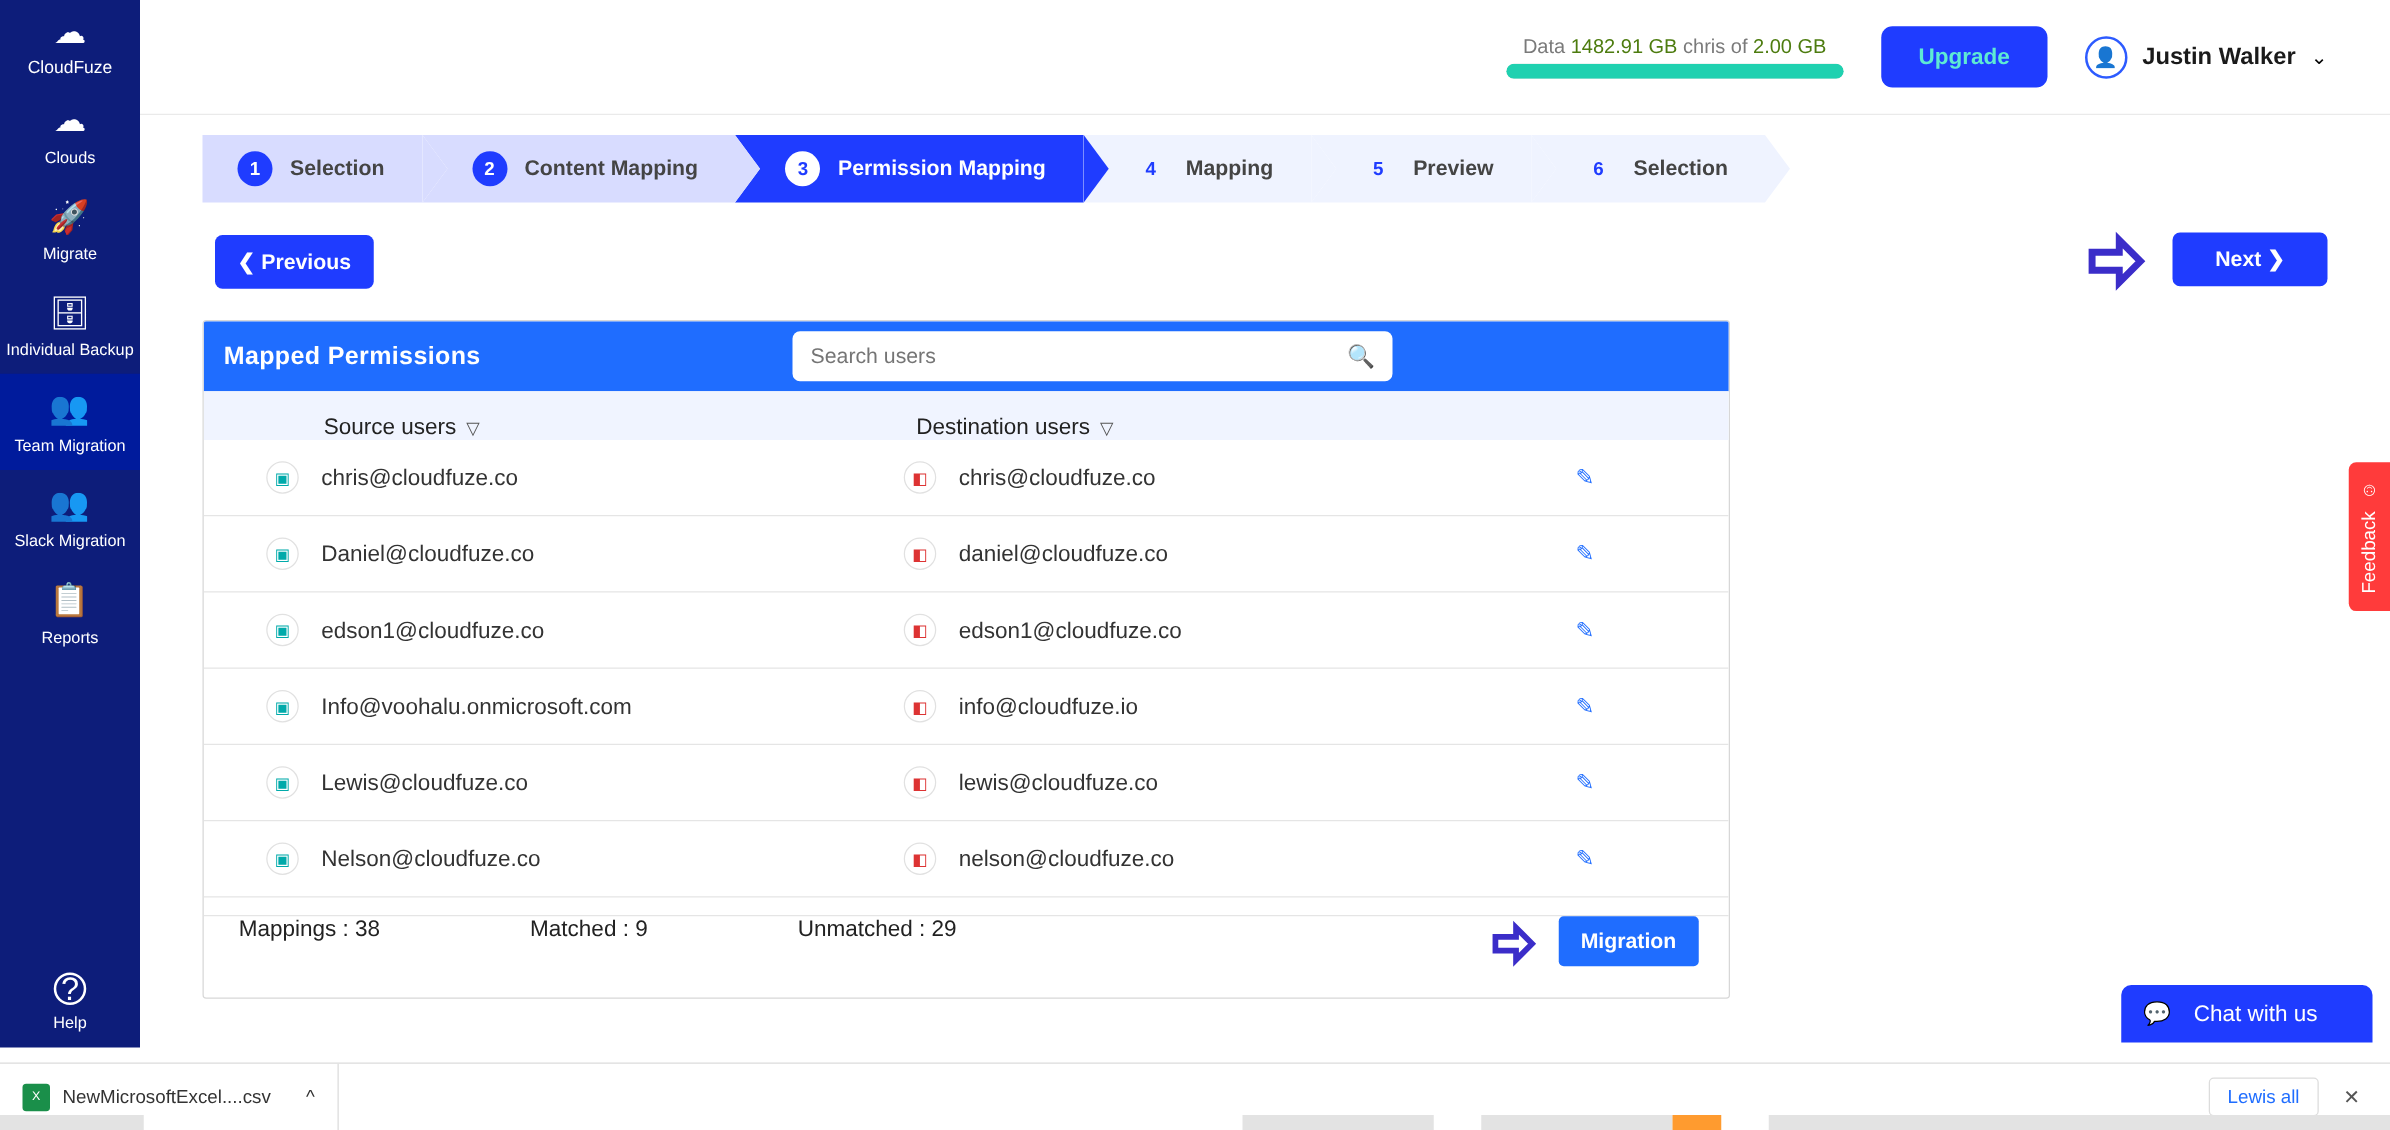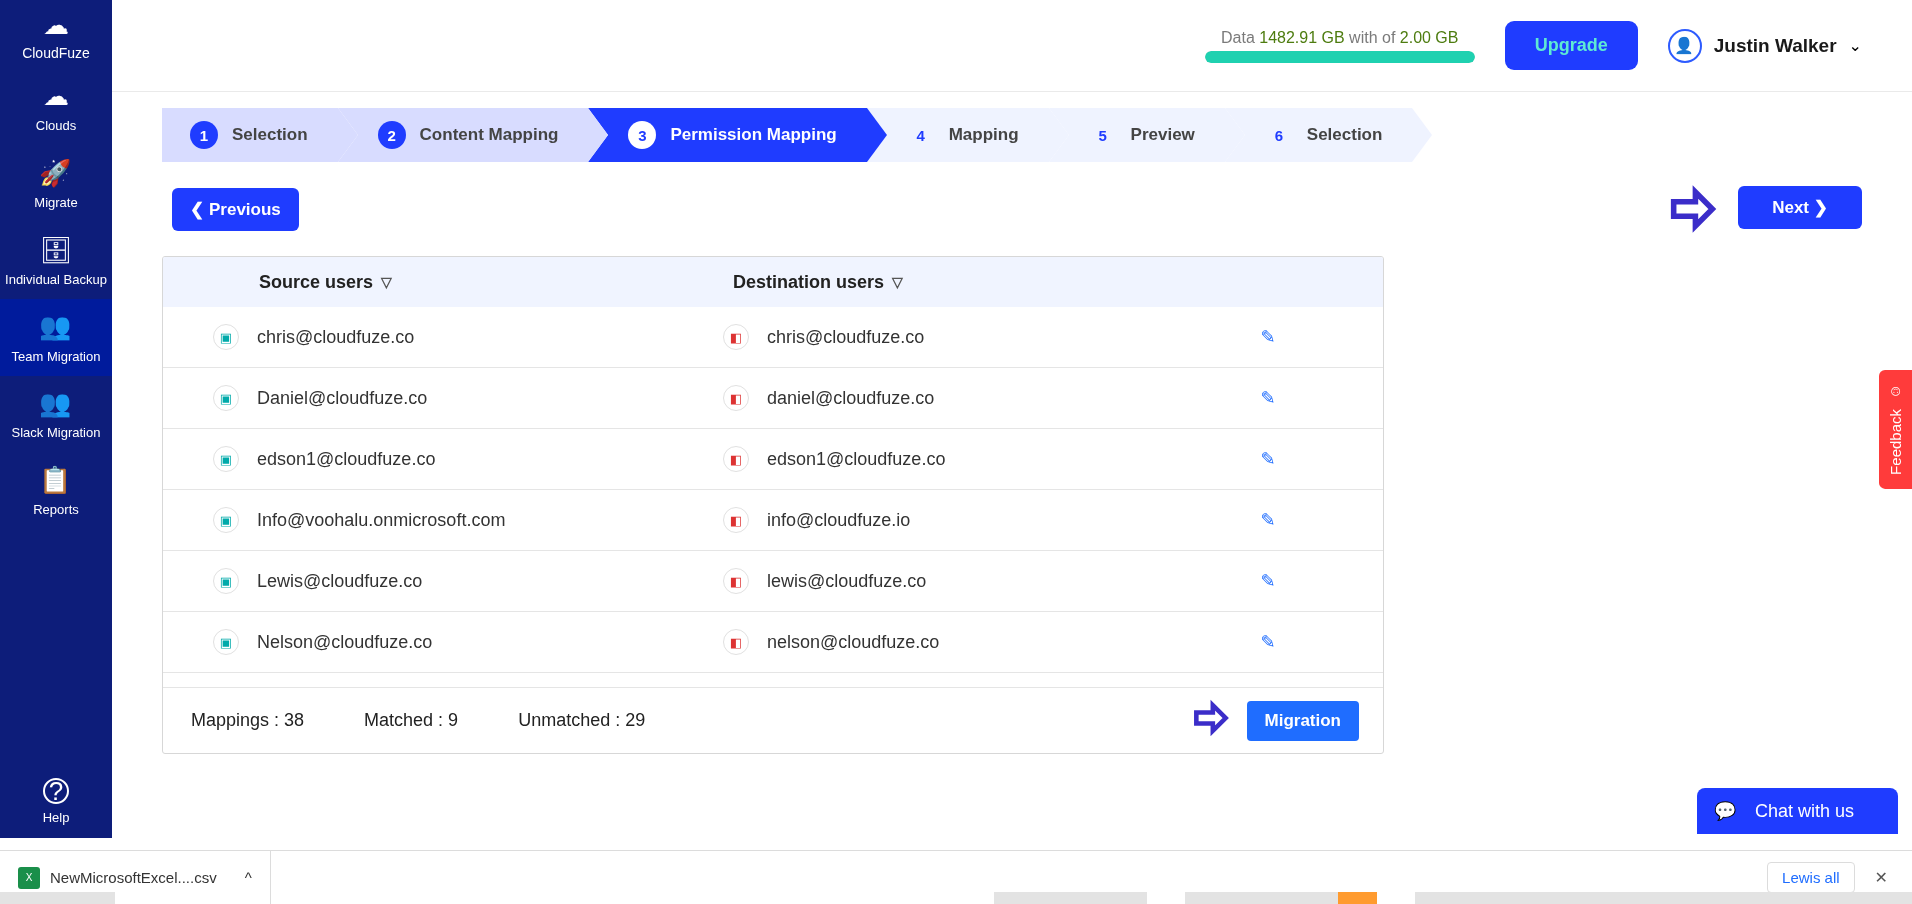--- a/index.html
+++ b/index.html
@@ -39,34 +39,34 @@
 .btn-prev{background:#1f3cff;color:#fff;border:none;border-radius:6px;padding:11px 18px;font-size:17px;font-weight:600;cursor:pointer}
 .btn-next{background:#1f3cff;color:#fff;border:none;border-radius:6px;padding:11px 34px;font-size:17px;font-weight:600;cursor:pointer}
 .big-arrow{display:inline-block;margin-right:12px}
 .big-arrow svg{vertical-align:middle}
 .card{margin:18px 0 0 50px;width:1222px;border:1px solid #d7d7d7;border-radius:3px;overflow:hidden}
 .card-head{background:#1f6dff;color:#fff;height:56px;display:flex;align-items:center;padding:0 16px;gap:250px}
 .card-title{font-size:20px;font-weight:600;letter-spacing:.3px}
 .search{background:#fff;height:40px;width:480px;border-radius:6px;display:flex;align-items:center;padding:0 14px;gap:10px}
 .search input{flex:1;border:none;outline:none;font-size:17px;color:#333}
 .search .sic{color:#1f6dff;font-size:18px}
-.tbl-head{display:flex;background:#f0f4ff;height:50px;align-items:center;font-weight:700;font-size:18px;color:#222}
+.tbl-head{display:flex;background:#f0f4ff;height:39px;align-items:flex-end;font-weight:400;font-size:18px;color:#222}
 .col-src{width:560px;padding-left:96px;display:flex;align-items:center;gap:8px}
 .col-dst{flex:1;padding-left:10px;display:flex;align-items:center;gap:8px}
 .filter-ic{font-size:14px;color:#555}
 .tbl-body{height:380px;overflow-y:auto}
 .row{display:flex;align-items:center;height:61px;border-bottom:1px solid #e5e5e5;font-size:18px;color:#333}
 .row .ric{width:26px;height:26px;border-radius:50%;background:#fff;border:1px solid #e1e1e1;display:flex;align-items:center;justify-content:center;font-size:13px;margin-right:18px}
 .row .src{width:560px;padding-left:50px;display:flex;align-items:center}
 .row .dst{width:430px;display:flex;align-items:center}
 .row .act{flex:1;text-align:center}
 .edit-ic{color:#1f6dff;cursor:pointer;font-size:18px}
 .tbl-body::-webkit-scrollbar{width:10px}
 .tbl-body::-webkit-scrollbar-thumb{background:#bdbdbd;border-radius:5px}
-.card-foot{height:66px;display:flex;align-items:center;padding:0 28px;font-size:18px;color:#222;gap:60px;border-top:1px solid #e5e5e5;position:relative}
+.card-foot{height:66px;display:flex;align-items:flex-start;padding:0 28px;font-size:18px;color:#222;gap:120px;border-top:1px solid #e5e5e5;position:relative}
 .btn-dl{position:absolute;right:24px;background:#1f6dff;color:#fff;border:none;border-radius:4px;padding:10px 18px;font-size:17px;font-weight:600;cursor:pointer}
 .arrow-dl{position:absolute;right:150px}
 .feedback{position:absolute;right:0;top:370px;background:#ff3b3b;color:#fff;writing-mode:vertical-rl;transform:rotate(180deg);padding:14px 8px;font-size:15px;border-radius:0 6px 6px 0;display:flex;align-items:center;gap:8px;cursor:pointer}
 .chatbox{position:absolute;right:14px;bottom:70px;background:#1f3cff;color:#fff;border-radius:8px 8px 0 0;padding:12px 44px 12px 18px;font-size:18px;display:flex;align-items:center;gap:18px;cursor:pointer}
 .bottom-bar{position:absolute;left:0;right:0;bottom:0;height:54px;background:#fff;border-top:1px solid #dcdcdc;display:flex;align-items:center;padding:0 18px;justify-content:space-between}
 .file-pill{display:flex;align-items:center;gap:10px;font-size:15px;color:#333;border-right:1px solid #dcdcdc;padding-right:18px;height:100%}
 .file-pill .xl{width:22px;height:22px;background:#1a8f4a;color:#fff;font-size:10px;display:flex;align-items:center;justify-content:center;border-radius:3px}
 .show-all{font-size:15px;color:#1f6dff;border:1px solid #dcdcdc;padding:6px 14px;border-radius:4px;cursor:pointer;margin-right:8px}
 .close-x{font-size:16px;color:#555;cursor:pointer;padding:6px}
 .tray{position:absolute;bottom:0;left:0;right:0;height:12px;display:flex}
@@ -86,21 +86,21 @@
   <div class="sbitem"><span class="ic">🚀</span><span>Migrate</span></div>
   <div class="sbitem"><span class="ic">🗄</span><span>Individual Backup</span></div>
   <div class="sbitem active"><span class="ic">👥</span><span>Team Migration</span></div>
   <div class="sbitem"><span class="ic">👥</span><span>Slack Migration</span></div>
   <div class="sbitem"><span class="ic">📋</span><span>Reports</span></div>
   <div class="sbitem" style="margin-top:auto"><span class="ic" style="border:2px solid #fff;border-radius:50%;width:26px;height:26px;margin:0 auto 6px;line-height:22px">?</span><span>Help</span></div>
 </div>
 
 <div class="header">
   <div class="data-usage">
-    <div class="du-text"><span>Data </span><span class="b">1482.91 GB</span><span> with of </span><span class="b">2.00 GB</span></div>
+    <div class="du-text"><span>Data </span><span class="b">1482.91 GB</span><span> chris of </span><span class="b">2.00 GB</span></div>
     <div class="du-bar">
         <div class="fill"></div>
       </div>
   </div>
   <button class="btn-upgrade">Upgrade</button>
   <div class="user-box">
     <div class="user-ic">👤</div>
     <div class="user-name">Justin Walker</div>
     <span>⌄</span>
   </div>
@@ -138,20 +138,27 @@
     <button class="btn-prev">❮ <span>Previous</span></button>
     <div>
       <span class="big-arrow"><svg width="58" height="58" viewBox="0 0 24 24" fill="none" stroke="#3b2dc9" stroke-width="2.3">
             <path d="M4 9h9V5l7 7-7 7v-4H4z"></path>
           </svg></span>
       <button class="btn-next"><span>Next</span> ❯</button>
     </div>
   </div>
 
   <div class="card">
+    <div class="card-head">
+      <div class="card-title">Mapped Permissions</div>
+      <div class="search">
+        <input placeholder="Search users" style="">
+        <span class="sic">🔍</span>
+      </div>
+    </div>
     <div class="tbl-head">
       <div class="col-src">
           <span>Source users</span>
           <span class="filter-ic">▽</span>
         </div>
       <div class="col-dst">
           <span>Destination users</span>
           <span class="filter-ic">▽</span>
         </div>
     </div>

